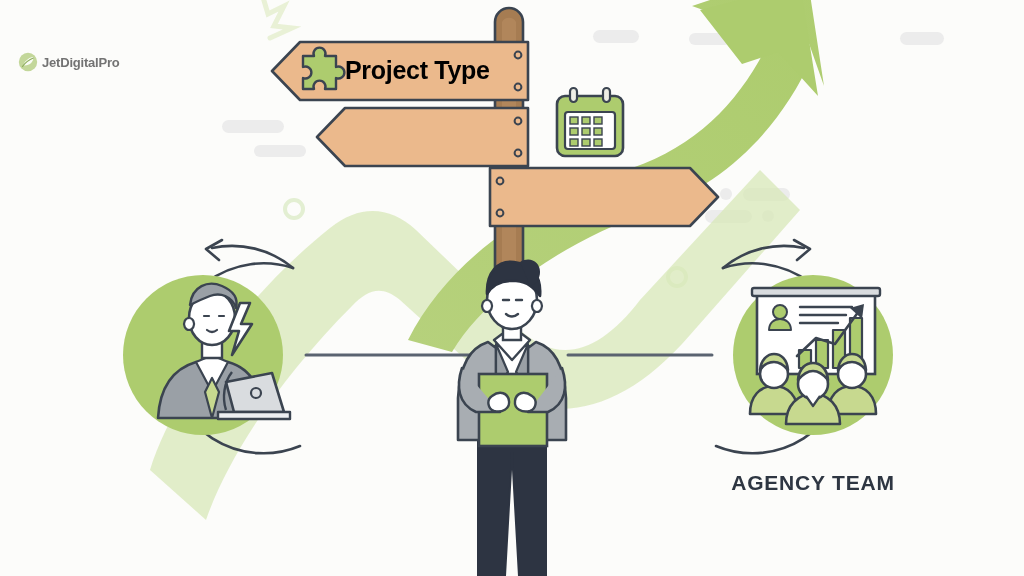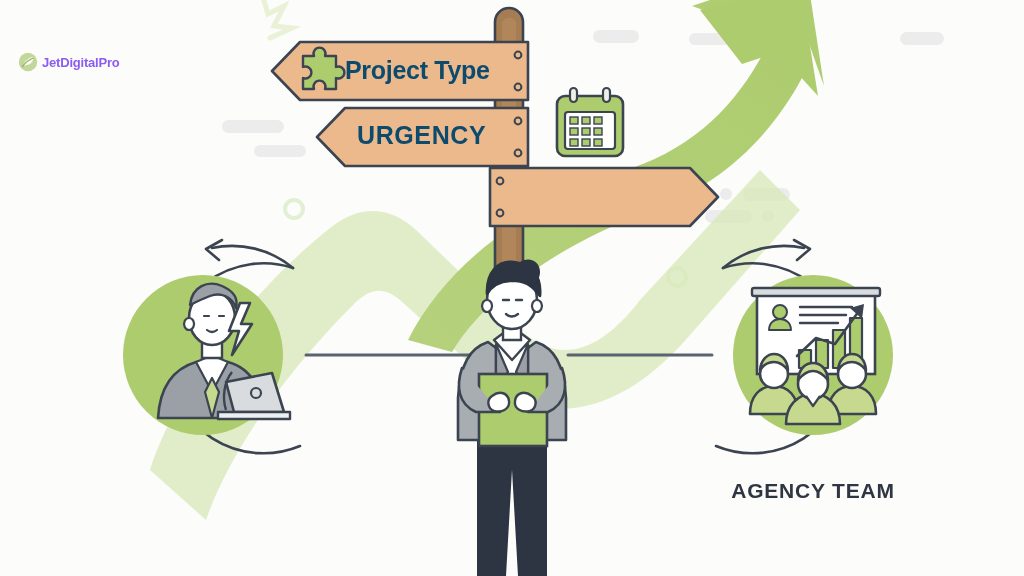--- a/index.html
+++ b/index.html
@@ -32,50 +32,50 @@
     gap: 4px;
   }
   .logo-mark {
     width: 20px;
     height: 20px;
   }
   .logo-text {
     font-family: "Liberation Sans", sans-serif;
     font-size: 13px;
     font-weight: bold;
-    color: #8b5cf6;
+    color: #737373;
     letter-spacing: -0.2px;
     white-space: nowrap;
   }
   
   .sign-label {
     position: absolute;
     font-family: "Liberation Sans", sans-serif;
     font-weight: bold;
-    color: #0c4a6e;
+    color: #000000;
     white-space: nowrap;
     pointer-events: none;
   }
   .sign-label.s0 { left: 345px; top: 56px;  font-size: 25px; letter-spacing: -0.3px; }
   .sign-label.s1 { left: 357px; top: 121px; font-size: 25px; letter-spacing: 0.6px; }
   .sign-label.s2 { left: 519px; top: 179px; font-size: 24px; letter-spacing: -0.2px; }
   
   .node-caption {
     position: absolute;
     font-family: "Liberation Sans", sans-serif;
     font-weight: bold;
     font-size: 21px;
     letter-spacing: 0.8px;
     color: #2e3642;
     text-align: center;
     white-space: nowrap;
     transform: translateX(-50%);
   }
   .node-caption.left  { left: 203px; top: 471px; }
-  .node-caption.right { left: 813px; top: 471px; margin-top: 8px; }
+  .node-caption.right { left: 813px; top: 471px; }
 </style>
 </head>
 <body>
 
 <div id="stage">
 
   <svg class="layer" viewBox="0 0 1024 576" xmlns="http://www.w3.org/2000/svg">
     <defs>
       <linearGradient id="gArrow" x1="0" y1="1" x2="1" y2="0">
         <stop offset="0%" stop-color="#B6D17C"></stop>
@@ -331,17 +331,16 @@
   <div class="logo">
     <svg class="logo-mark" viewBox="0 0 24 24" xmlns="http://www.w3.org/2000/svg">
       <circle cx="12" cy="12" r="11" fill="#c3d79a"></circle>
       <path d="M6 16 C 9 9, 15 6, 19 6 C 18 13, 13 17, 6 16 Z" fill="#ffffff" opacity="0.9"></path>
       <path d="M5 18 C 9 12, 14 9, 19 7" stroke="#8fae5e" stroke-width="1.4" fill="none"></path>
     </svg>
     <span class="logo-text">JetDigitalPro</span>
   </div>
 
   <span class="sign-label s0">Project Type</span>
-  <span class="sign-label s1">URGENCY</span>
 
   <span class="node-caption right">AGENCY TEAM</span>
 
 </div>
 
 </body></html>

